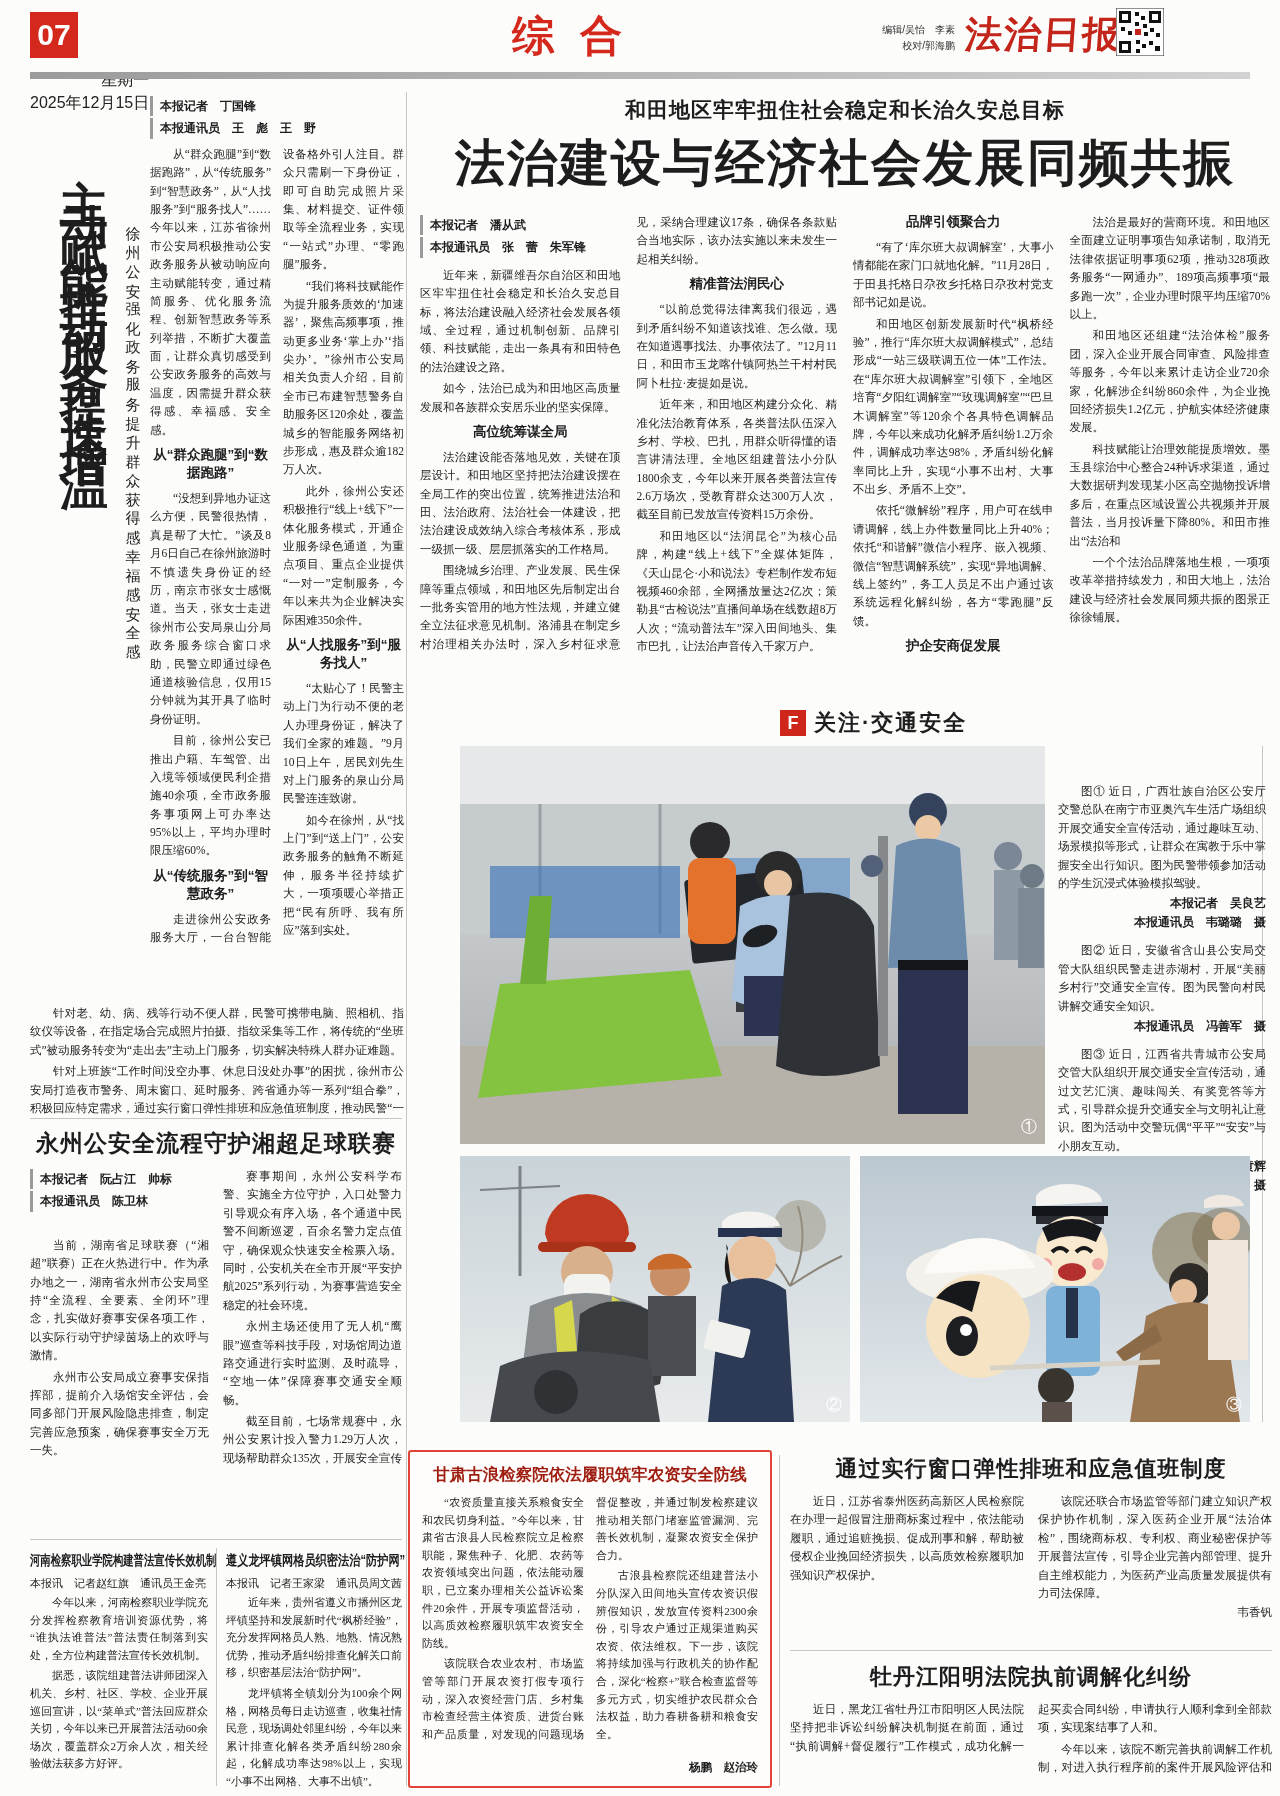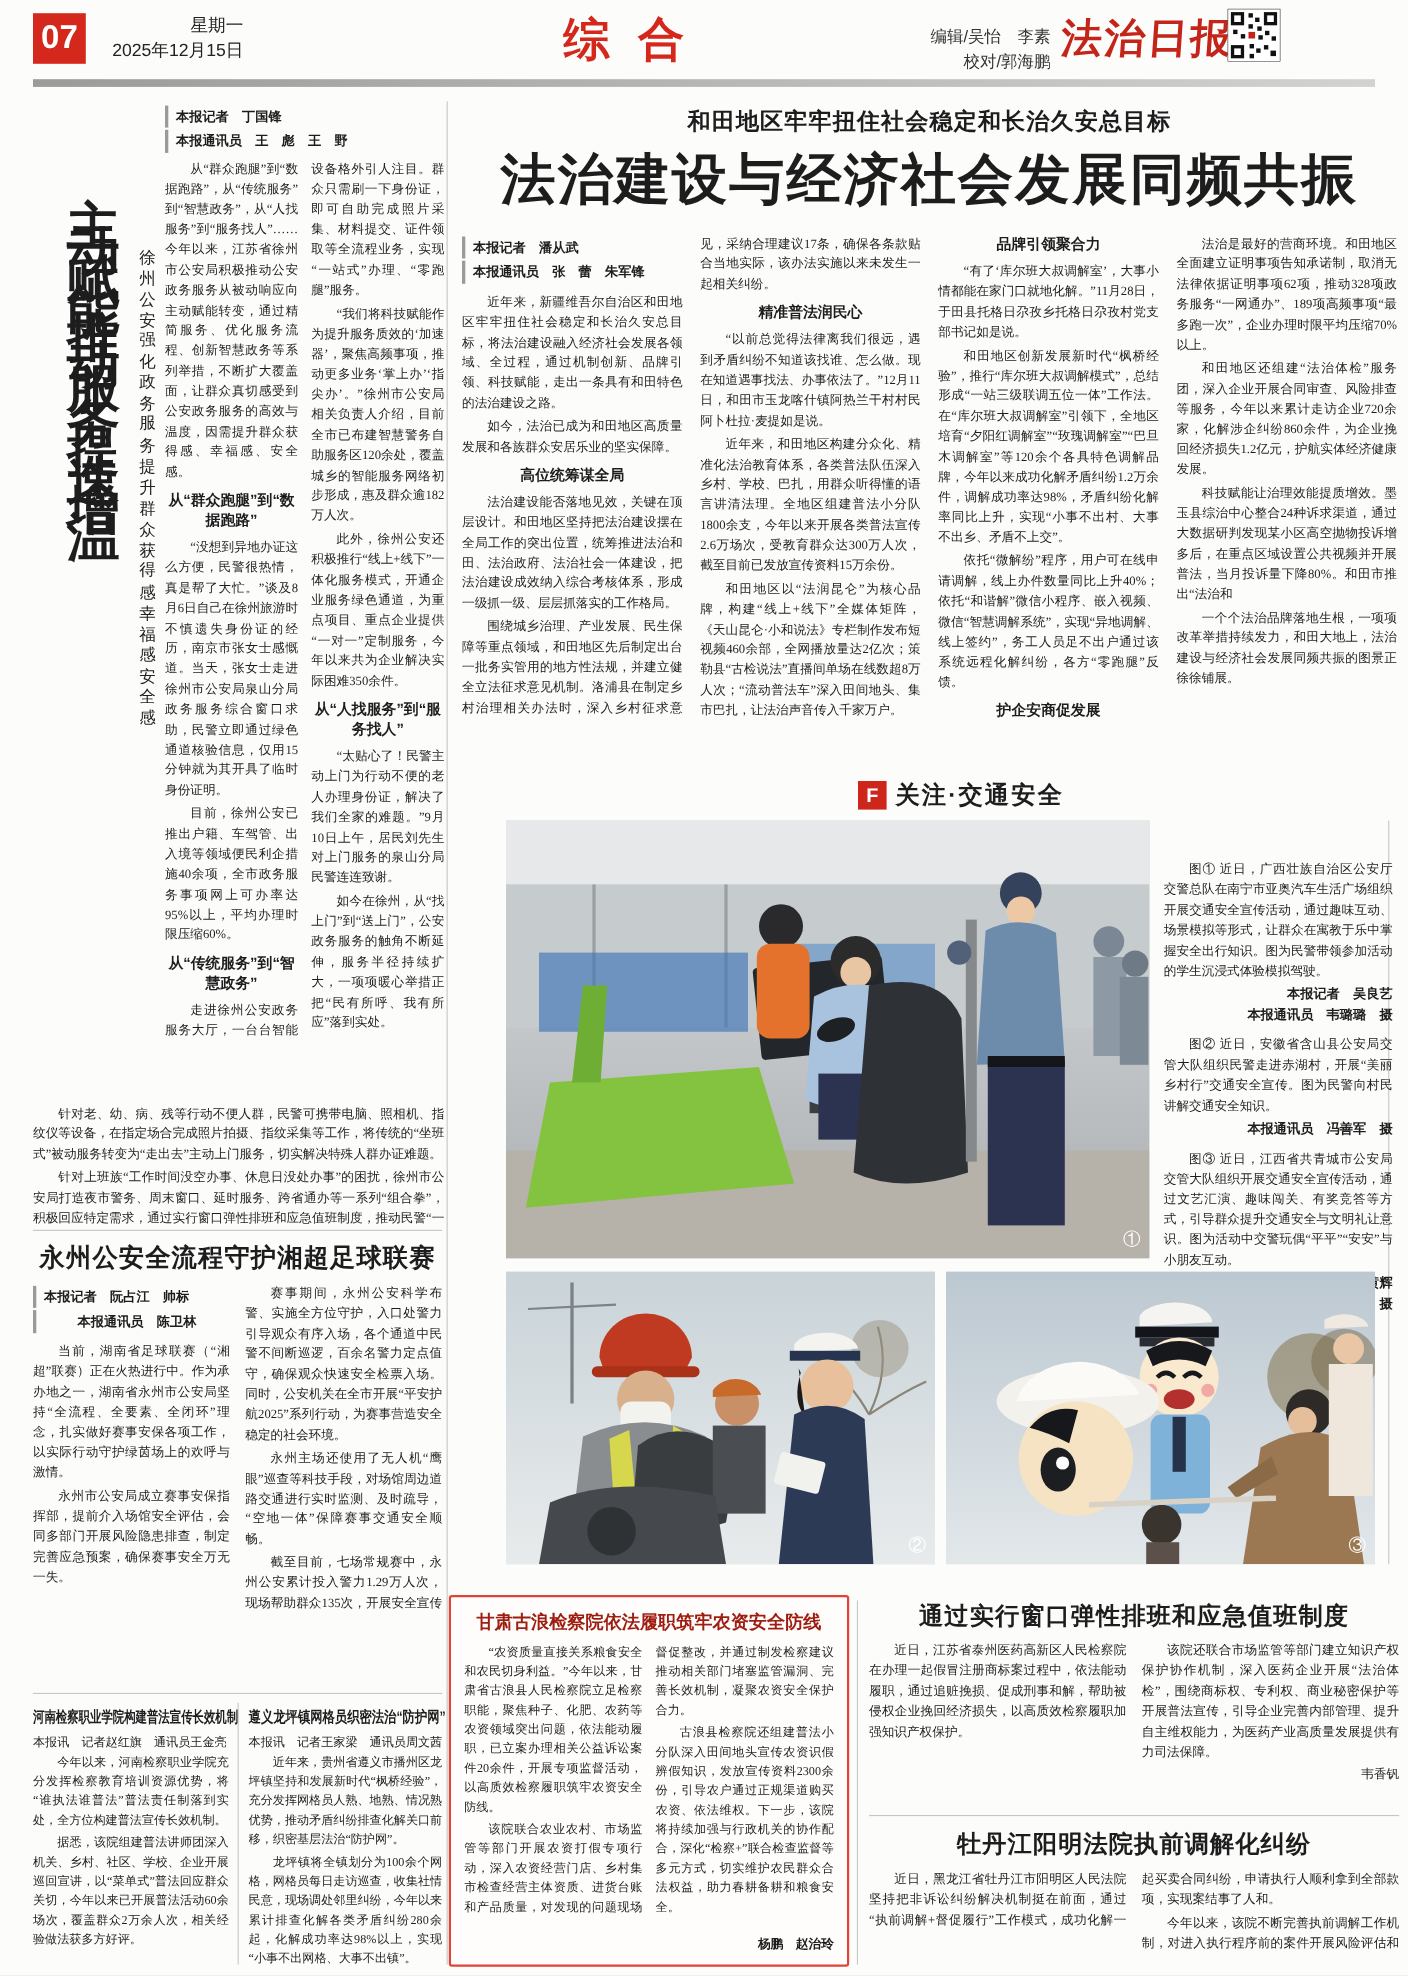--- a/index.html
+++ b/index.html
@@ -5,21 +5,21 @@
   html,body{margin:0;padding:0;background:#e8e8e8;}
   .sheet{position:relative;width:1280px;height:1796px;margin:0 auto;background:#fcfcfb;
          font-family:"Liberation Serif","DejaVu Serif",serif;color:#1d1d1d;overflow:hidden;}
   .abs{position:absolute;}
   .hd{font-family:"Liberation Sans","DejaVu Sans",sans-serif;}
   
   .pagenum{width:48px;height:46px;background:#d5281d;color:#fff;font-size:30px;font-weight:bold;
            display:flex;align-items:center;justify-content:center;}
   .dateblk{font-size:16px;line-height:1.45;color:#222;text-align:right;}
   .section-title{font-size:42px;font-weight:bold;color:#d5281d;letter-spacing:26px;}
-  .editors{font-size:15px;color:#333;text-align:right;line-height:1.55;}
+  .editors{font-size:10px;color:#333;text-align:right;line-height:1.55;}
   .masthead{font-size:37px;font-weight:bold;color:#c4251a;transform:skewX(-4deg);letter-spacing:2px;}
   .hdr-rule{background:linear-gradient(to right,#9b9b9b,#d2d2d2);height:7px;}
   
   .vrule{width:1px;background:#c6c6c6;}
   .hrule{height:1px;background:#c6c6c6;}
   
   .byl{font-size:12px;font-weight:bold;line-height:1.7;padding-left:7px;border-left:3px solid #9a9a9a;margin:2px 0 2px;}
   p.t{margin:0 0 3px;text-indent:2em;text-align:justify;font-size:11.5px;line-height:1.6;}
   .subhead{font-weight:bold;text-align:center;font-size:13.5px;margin:7px 0;font-family:"Liberation Sans","DejaVu Sans",sans-serif;}
   
@@ -62,21 +62,21 @@
   .authors{text-align:right;font-size:11.5px;font-weight:bold;margin-top:4px;}
   .tz-cols{column-count:2;column-gap:14px;height:136px;overflow:hidden;}
   .md-cols{column-count:2;column-gap:14px;height:84px;overflow:hidden;}
   .sig{text-align:right;font-size:11.5px;}
 </style>
 </head>
 <body>
 
 <div class="sheet">
 
-  <div class="abs" style="left:30px;top:12px;display:flex;gap:24px;">
+  <div class="abs" style="left:30px;top:12px;display:flex;gap:10px;flex-direction:column;">
     <div class="pagenum hd">07</div>
     <div class="dateblk hd">
       <div>星期一</div>
       <div>2025年12月15日</div>
     </div>
   </div>
   <div class="abs section-title hd" style="left:512px;top:8px;">综合</div>
   <div class="abs editors hd" style="left:840px;top:22px;width:115px;">
     <div>编辑/吴怡　李素</div>
     <div>校对/郭海鹏</div>
@@ -306,21 +306,21 @@
       <rect x="182" y="246" width="30" height="20" fill="#5c514a"></rect>
       <line x1="130" y1="212" x2="300" y2="206" stroke="#d8d2c6" stroke-width="5"></line>
     </svg>
     <span class="pmark">③</span>
   </div>
 
   <div class="abs" style="left:30px;top:1126px;width:372px;">
     <div class="midtitle" style="font-size:23px;">永州公安全流程守护湘超足球联赛</div>
     <div class="y-cols">
       <div class="byl">本报记者　阮占江　帅标</div>
-      <div class="byl" style="margin-bottom:8px;text-align:center;">本报通讯员　陈卫林</div>
+      <div class="byl" style="margin-bottom:24px;">本报通讯员　陈卫林</div>
       <p class="t">当前，湖南省足球联赛（“湘超”联赛）正在火热进行中。作为承办地之一，湖南省永州市公安局坚持“全流程、全要素、全闭环”理念，扎实做好赛事安保各项工作，以实际行动守护绿茵场上的欢呼与激情。</p>
       <p class="t">永州市公安局成立赛事安保指挥部，提前介入场馆安全评估，会同多部门开展风险隐患排查，制定完善应急预案，确保赛事安全万无一失。</p>
       <p class="t">赛事期间，永州公安科学布警、实施全方位守护，入口处警力引导观众有序入场，各个通道中民警不间断巡逻，百余名警力定点值守，确保观众快速安全检票入场。同时，公安机关在全市开展“平安护航2025”系列行动，为赛事营造安全稳定的社会环境。</p>
       <p class="t">永州主场还使用了无人机“鹰眼”巡查等科技手段，对场馆周边道路交通进行实时监测、及时疏导，“空地一体”保障赛事交通安全顺畅。</p>
       <p class="t">截至目前，七场常规赛中，永州公安累计投入警力1.29万人次，现场帮助群众135次，开展安全宣传7场，发放宣传资料1.5万份，圆满实现赛事全程“零事故、零差错、零投诉”目标，交出一份出色的平安答卷。</p>
     </div>
   </div>
 
   <div class="abs" style="left:30px;top:1548px;width:178px;">
     <div class="minititle">河南检察职业学院构建普法宣传长效机制</div>

